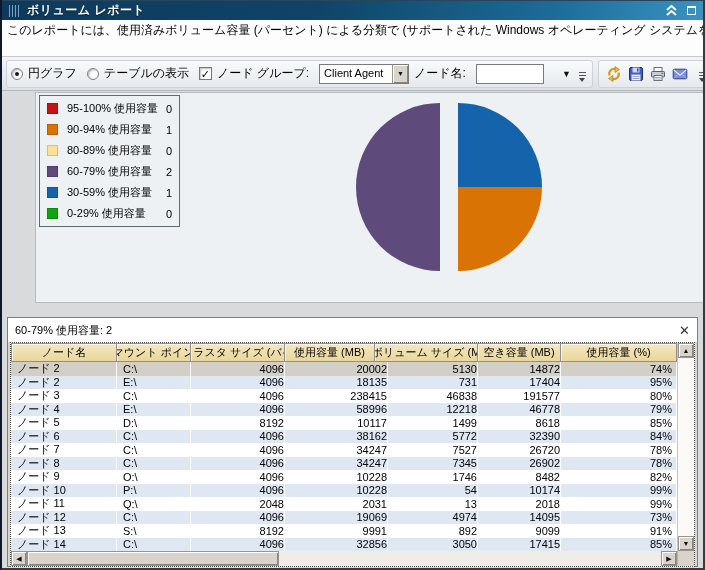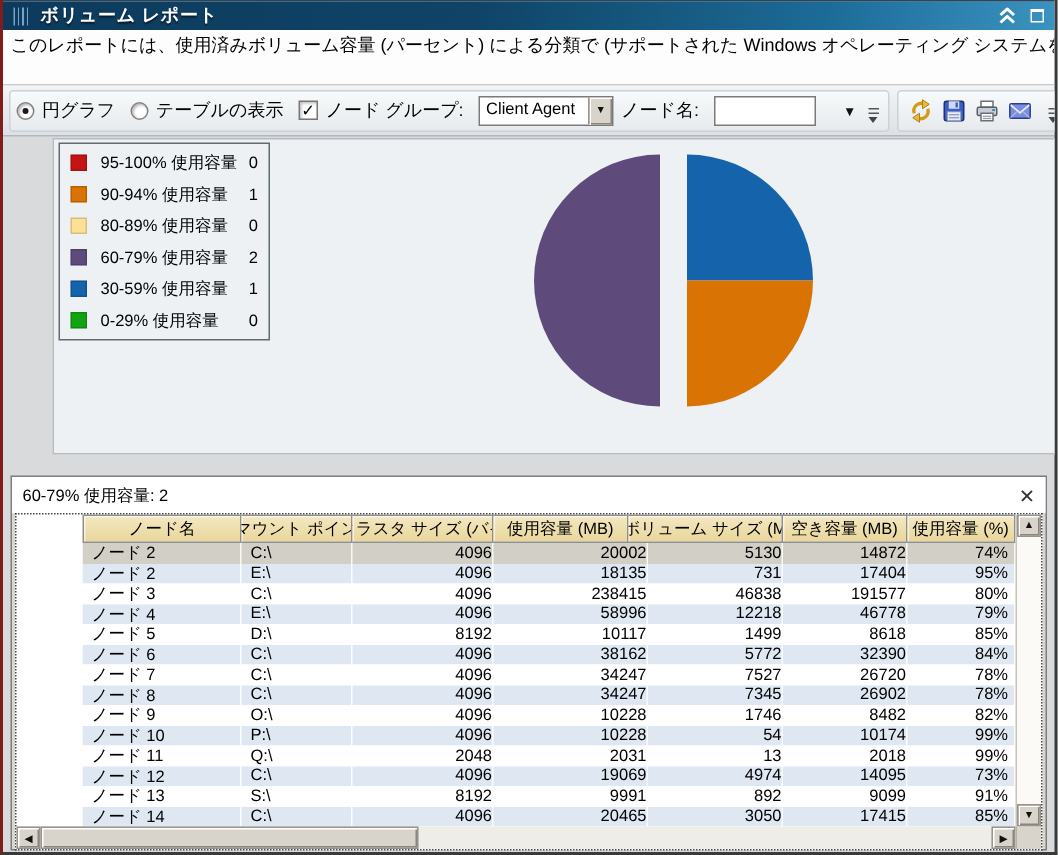--- a/index.html
+++ b/index.html
@@ -1,21 +1,21 @@
 <!DOCTYPE html>
 <html><head>
 <meta charset="utf-8">
 <style>
   html,body{margin:0;padding:0;background:#8a8a8a;}
   *{box-sizing:border-box;}
   .window{
     position:relative;width:705px;height:570px;overflow:hidden;
     background:#d8dadc;color:#000;
     font-family:"Liberation Sans","DejaVu Sans",sans-serif;font-size:12px;
-    border-left:2px solid #7f1d1d;border-right:2px solid #3a3a3a;border-bottom:2px solid #3a3a3a;
+    border-left:2px solid #0f172a;border-right:2px solid #3a3a3a;border-bottom:2px solid #3a3a3a;
   }
   
   .titlebar{height:20px;display:flex;align-items:center;padding:0 7px;
     background:linear-gradient(100deg,#0d3a5c 0%,#0f4467 45%,#1c6b97 78%,#3a93c0 100%);
     border-top:1px solid #27455c;}
   .title-grip{width:11px;height:12px;margin-right:7px;
     background:repeating-linear-gradient(90deg,rgba(150,200,230,.75) 0 1px,transparent 1px 3px);}
   .title-text{flex:1;color:#fff;font-weight:bold;font-size:12px;letter-spacing:.5px;
     text-shadow:0 1px 1px rgba(0,0,0,.55);white-space:nowrap;}
   .tb-icon{margin-left:9px;display:flex;align-items:center;}
@@ -62,21 +62,21 @@
   .swatch{width:11px;height:11px;margin-right:9px;flex:none;border:1px solid rgba(0,0,0,.15);}
   .legend-label{flex:1;font-size:11px;white-space:nowrap;}
   .legend-count{width:10px;text-align:right;font-size:11px;}
   
   .panel{position:absolute;top:317px;left:5px;width:691px;height:250px;
     background:#d9d6cf;border:1px solid #7e7e7e;}
   .panel-head{height:19px;background:#fff;display:flex;align-items:center;padding:12px 7px;font-size:11px;}
   .panel-close{margin-left:auto;font-size:13px;font-weight:bold;color:#333;line-height:13px;}
   .table-outline{margin:0 2px;height:225px;border:1px dotted #444;background:#fff;
     display:flex;flex-direction:column;}
-  .table-top{flex:1;display:flex;min-height:0;margin-left:44px;}
+  .table-top{flex:1;display:flex;min-height:0;}
   .tbl{flex:1;display:flex;flex-direction:column;min-width:0;}
   .thead{display:flex;height:19px;flex:none;}
   .th{background:linear-gradient(#f4e8c2,#e9d69b);border-top:1px solid #8f8f8f;
     border-bottom:1px solid #8f8f8f;border-right:1px solid #8f8f8f;
     box-shadow:inset 1px 1px 0 rgba(255,255,255,.6);
     font-size:11px;display:flex;align-items:center;justify-content:center;
     white-space:nowrap;overflow:hidden;}
   .th.first{border-left:1px solid #8f8f8f;}
   .tbody{flex:1;overflow:hidden;}
   .tr{display:flex;height:13.5px;font-size:11px;}
@@ -385,21 +385,21 @@
                 <div class="td num c3">9991</div>
                 <div class="td num c4">892</div>
                 <div class="td num c5">9099</div>
                 <div class="td pct c6">91%</div>
               </div>
 
               <div class="tr">
                 <div class="td txt c0">ノード 14</div>
                 <div class="td txt c1">C:\</div>
                 <div class="td num c2">4096</div>
-                <div class="td num c3">20465</div>
+                <div class="td num c3">32856</div>
                 <div class="td num c4">3050</div>
                 <div class="td num c5">17415</div>
                 <div class="td pct c6">85%</div>
               </div>
 
           </div>
         </div>
         <div class="vscroll">
           <div class="sbtn">▲</div>
           <div class="vtrack"></div>

